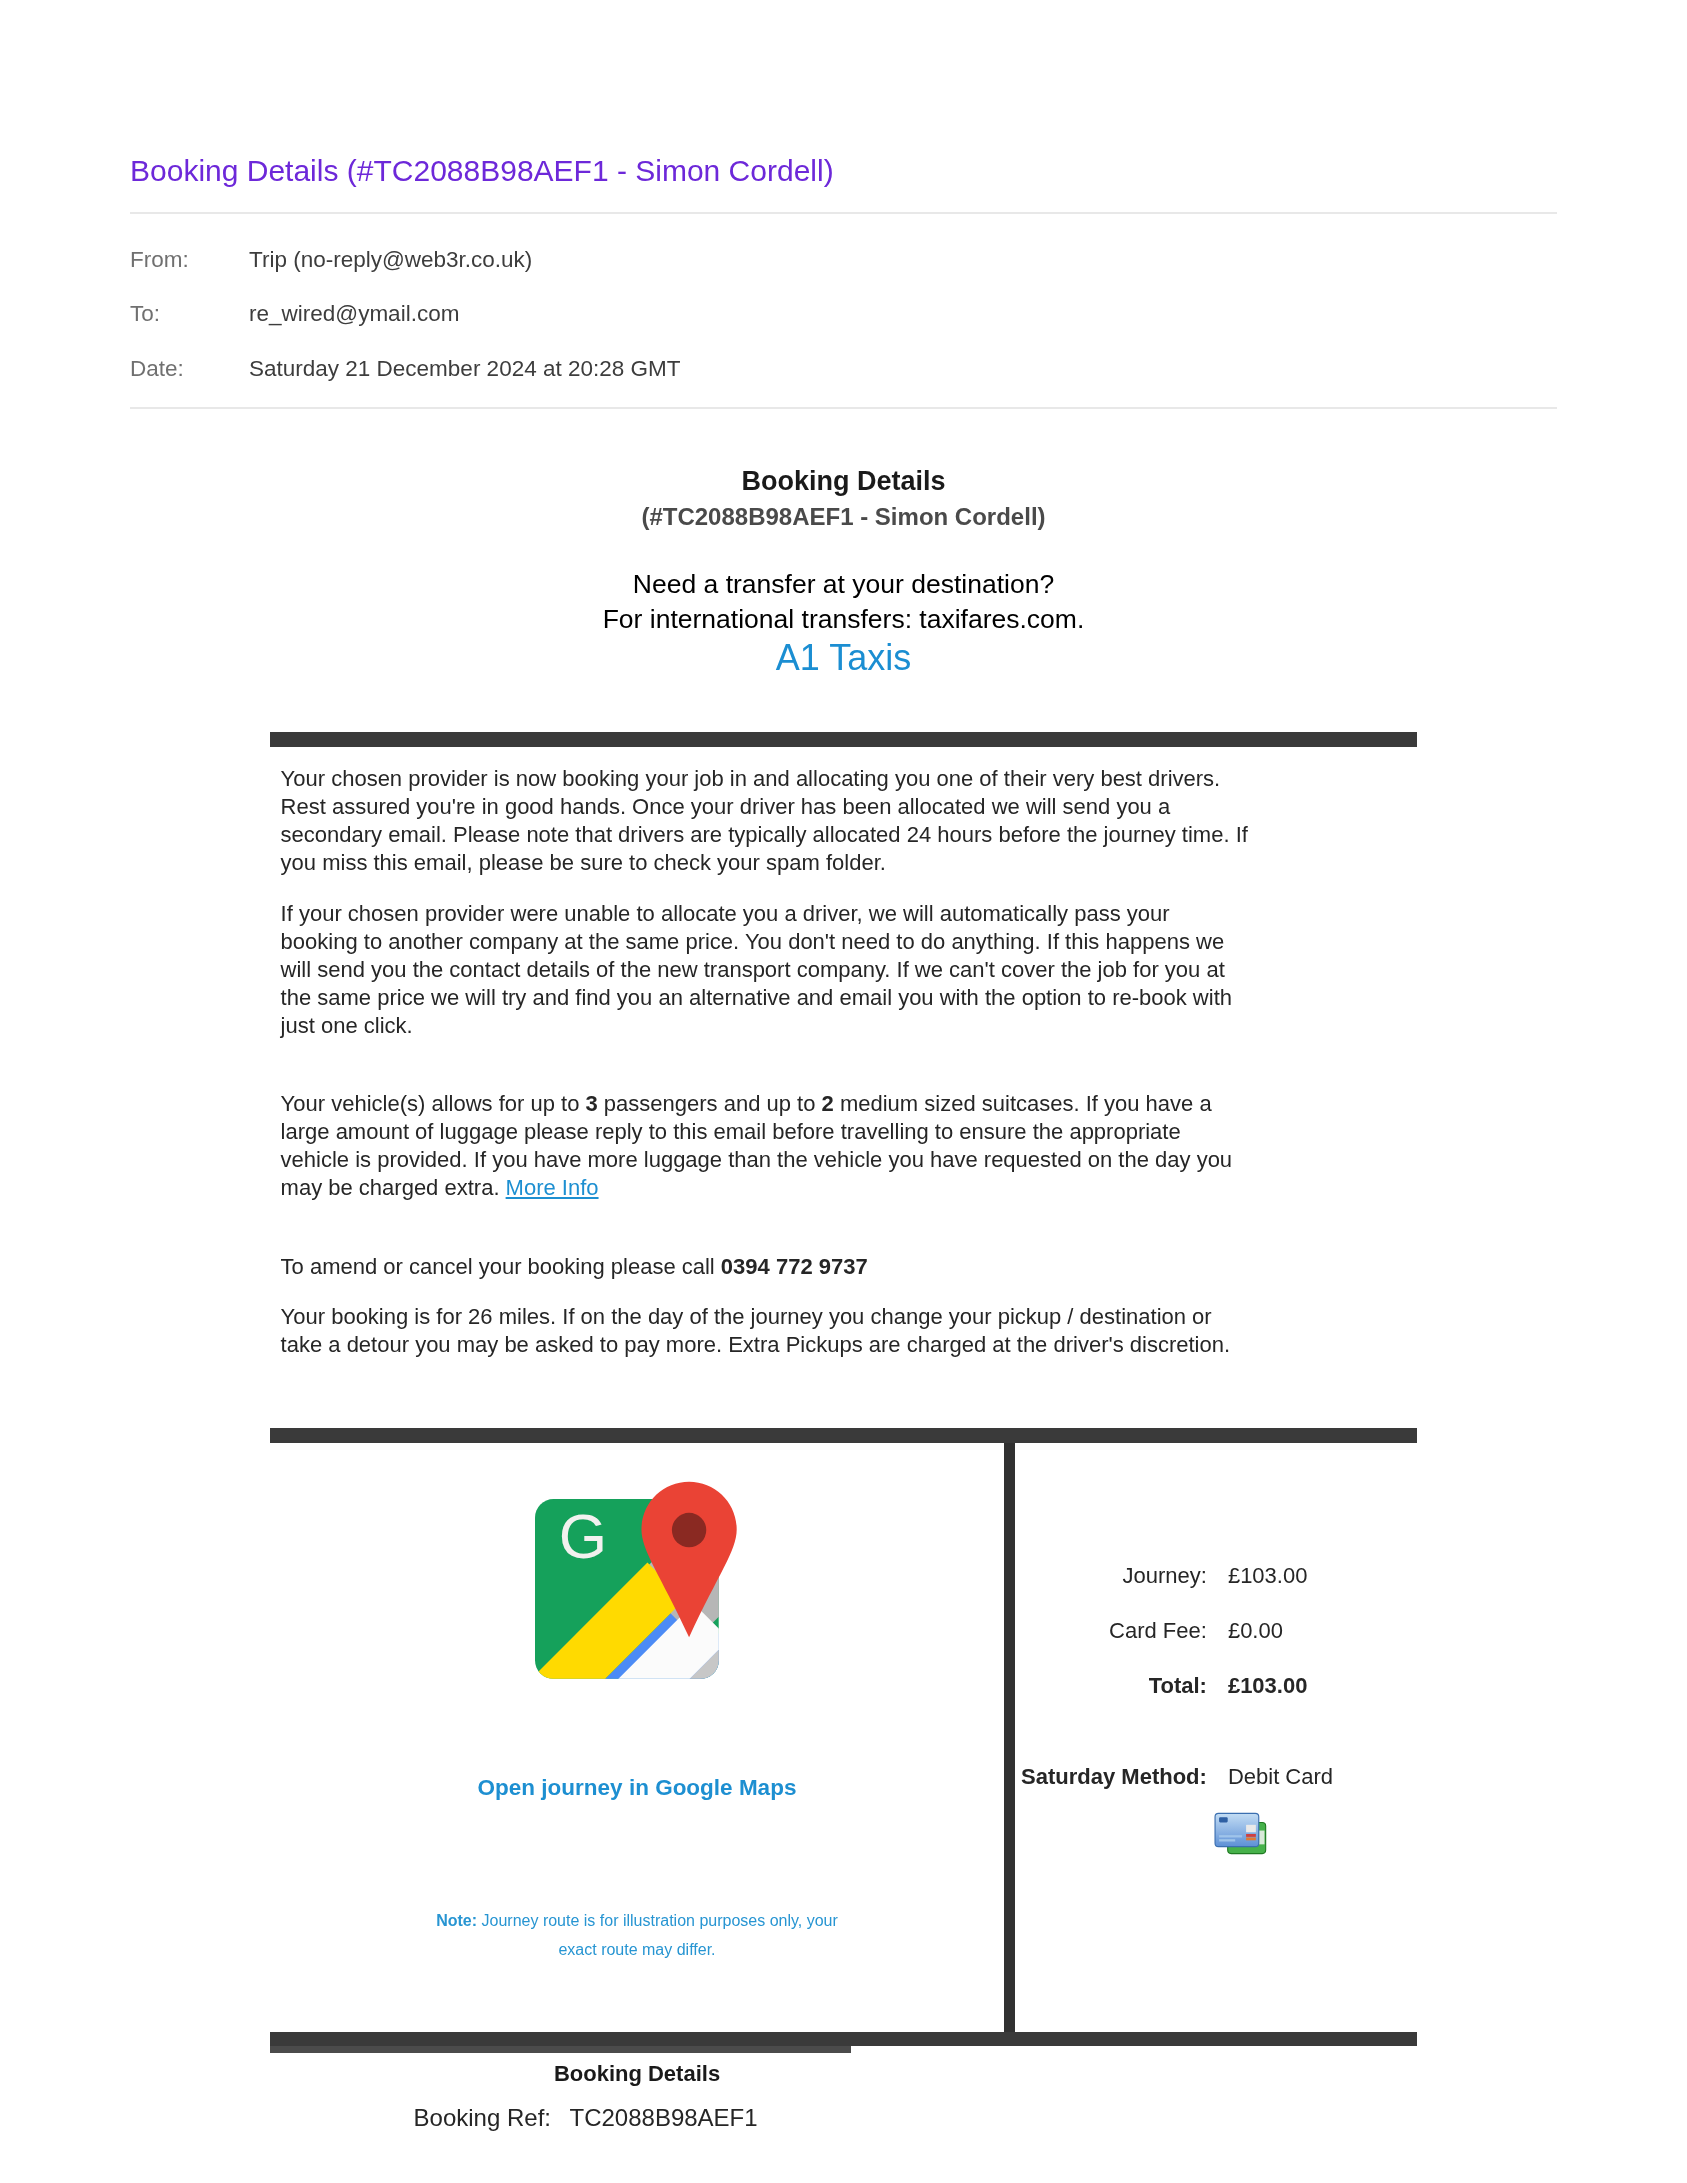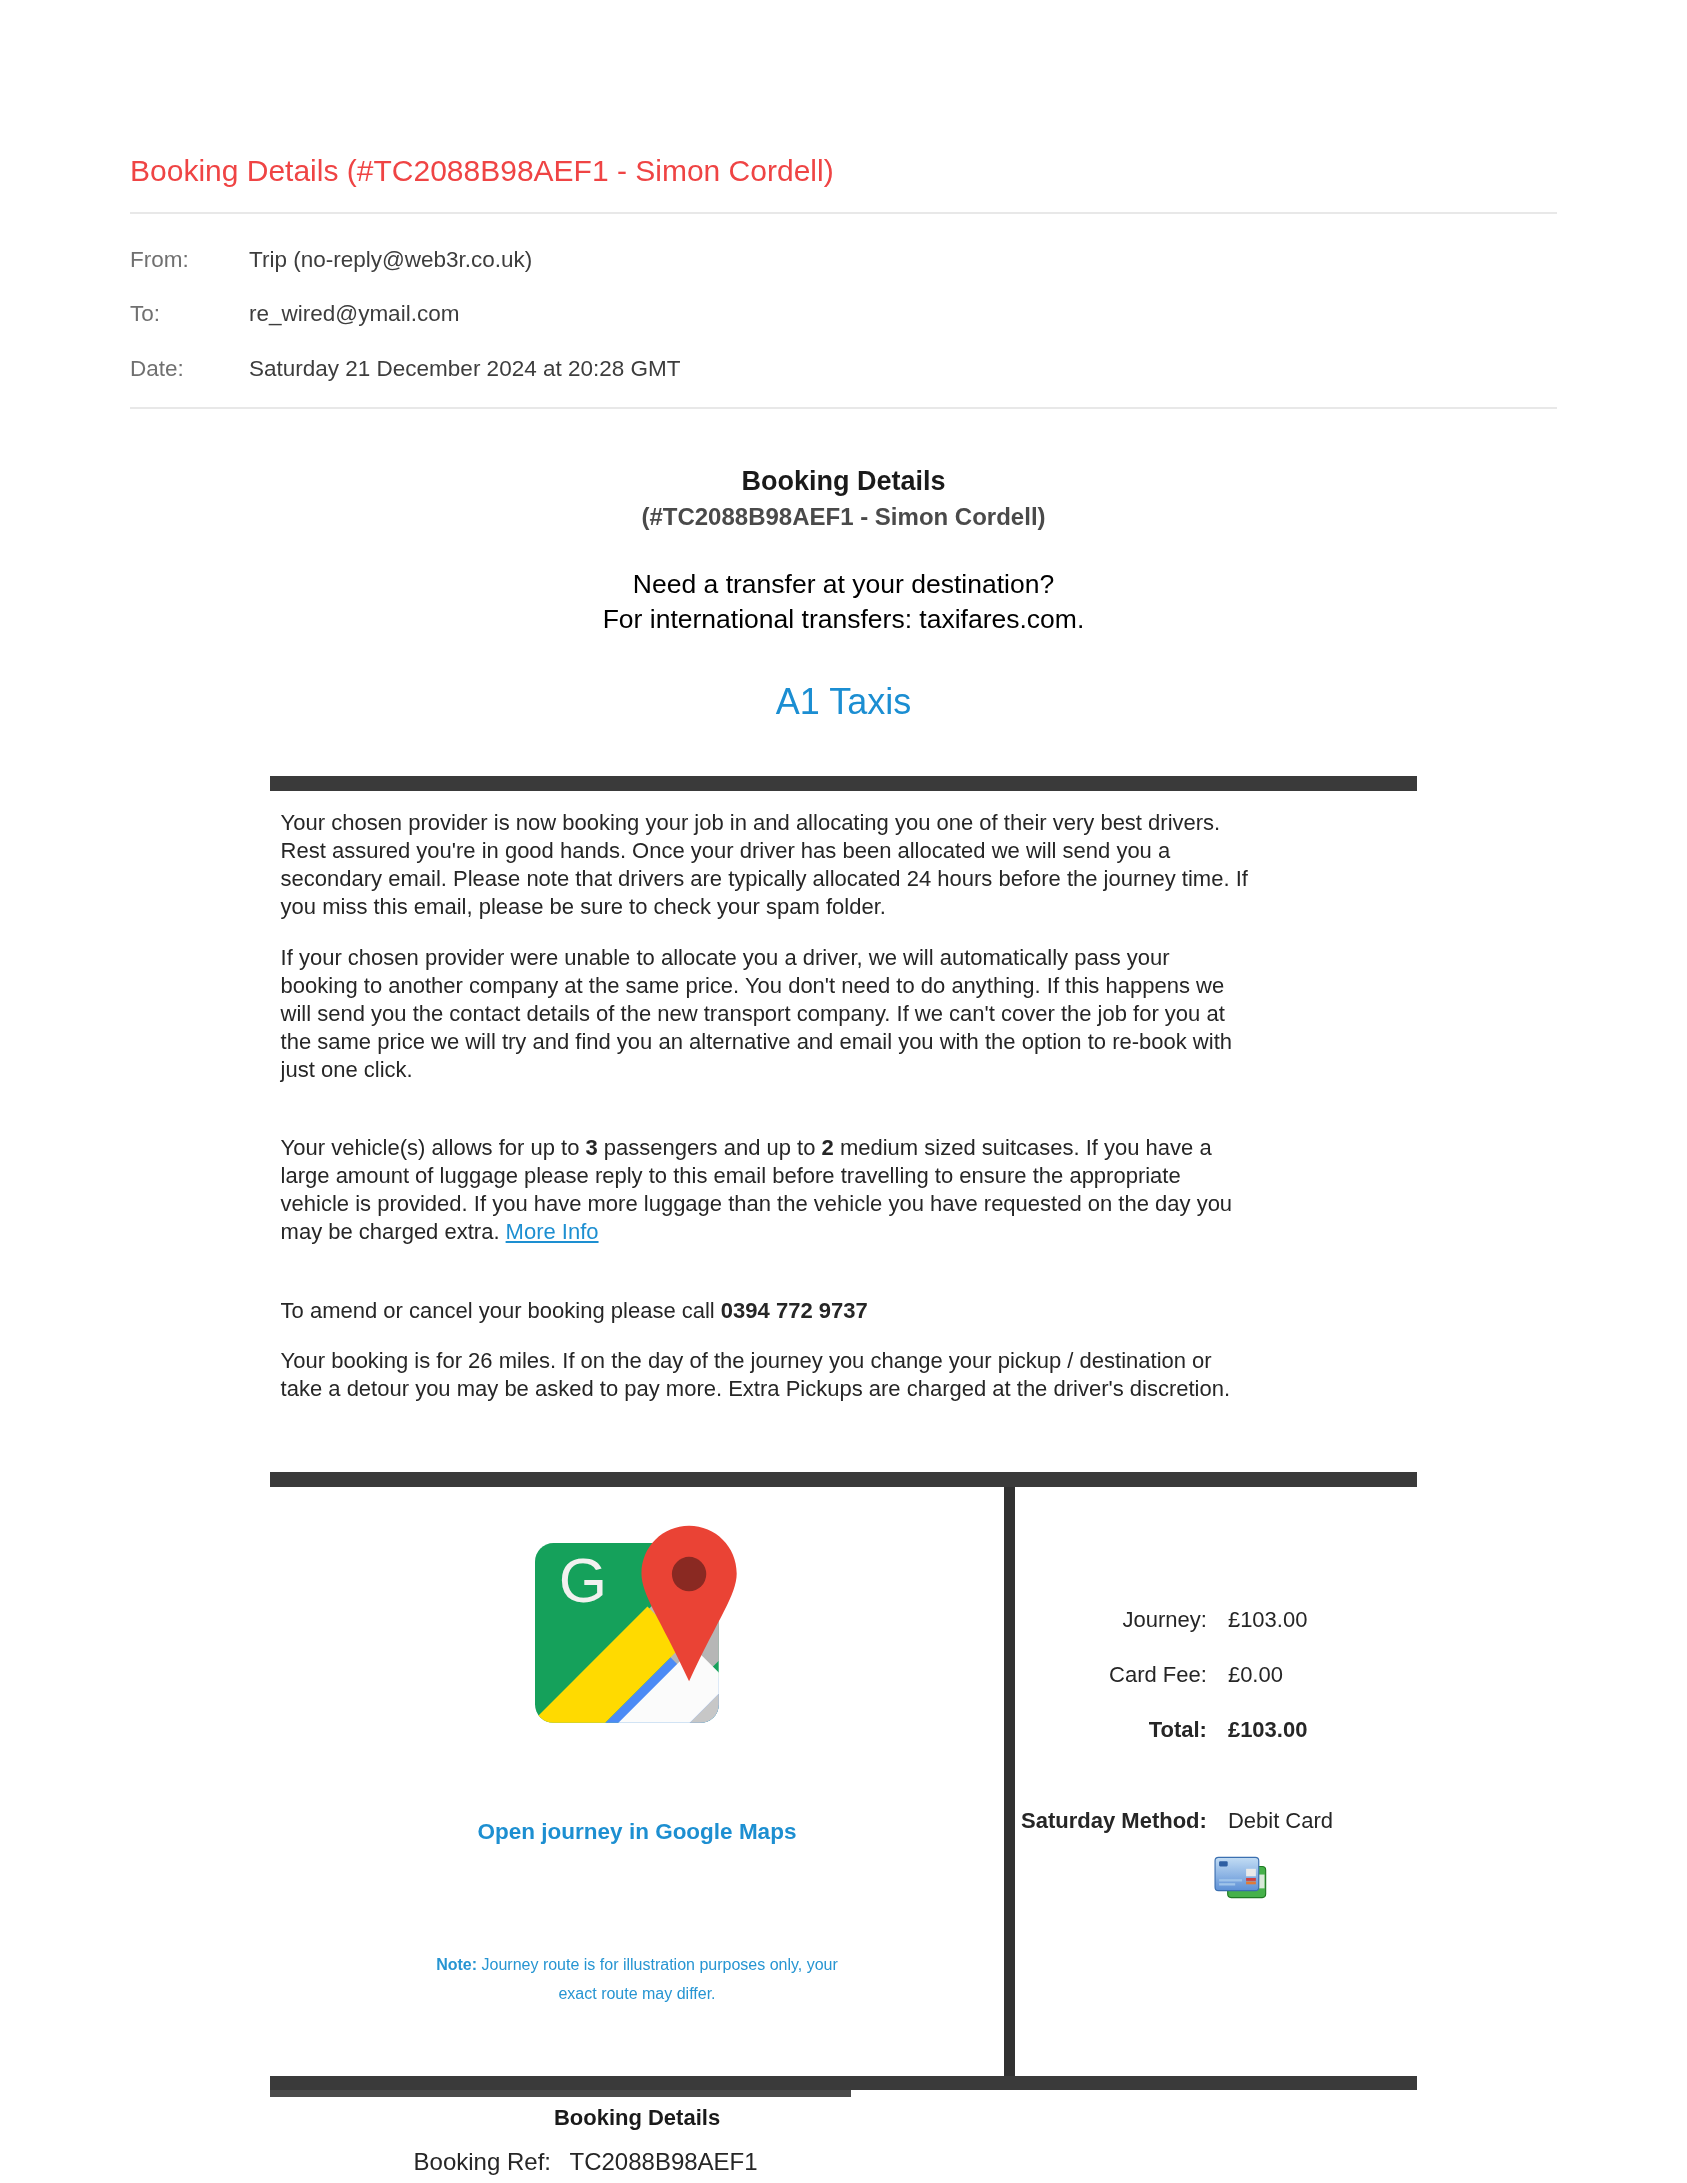--- a/index.html
+++ b/index.html
@@ -6,36 +6,36 @@
   html, body { background: #ffffff; }
   body {
     width: 1687px; height: 2183px;
     font-family: "Liberation Sans", sans-serif;
     color: #262626;
     overflow: hidden;
     position: relative;
   }
   
   .client-header { margin: 152px 130px 0 130px; }
-  .subject { font-size: 30px; line-height: 37px; font-weight: 400; color: #ef4444; }
+  .subject { font-size: 30px; line-height: 37px; font-weight: 400; color: #6d28d9; }
   .rule { border: none; border-top: 2px solid #e8e8e8; }
   .rule1 { margin-top: 22.5px; }
   .meta { margin-top: 33px; font-size: 22.5px; }
   .meta-row { display: flex; line-height: 26.5px; margin-bottom: 28.4px; gap: 36px; }
   .meta-row:last-child { margin-bottom: 0; }
   .meta-label { width: 83px; color: #707070; }
   .meta-value { color: #3d3d3d; }
   .rule2 { margin-top: 24px; }
 
   
   .email-body { width: 1147px; margin: 56px auto 0 auto; }
   .eb-heading { text-align: center; font-size: 27px; line-height: 32px; font-weight: bold; color: #1a1a1a; }
   .eb-subheading { text-align: center; font-size: 24px; line-height: 29px; font-weight: bold; color: #4a4a4a; margin-top: 5.3px; }
   .promo { text-align: center; font-size: 26.5px; line-height: 35px; font-weight: normal; color: #000000; margin-top: 36px; }
-  .provider { text-align: center; font-size: 36px; line-height: 41px; color: #1b8ed2; margin-top: 44px; }
+  .provider { text-align: center; font-size: 36px; line-height: 41px; color: #1b8ed2; }
   .bar { height: 14.6px; background: #3a3a3a; }
   .bar-top { margin-top: 54px; }
   .bar-mid { margin-top: 69px; }
 
   .body-text { padding: 0 10.6px; font-size: 22px; line-height: 28px; color: #262626; }
   .body-text p { white-space: pre-line; margin-top: 22.5px; }
   .body-text p.first { margin-top: 18.5px; }
   .bold { font-weight: bold; }
   a.link, .link { color: #1d8fd1; text-decoration: underline; cursor: pointer; }
 

